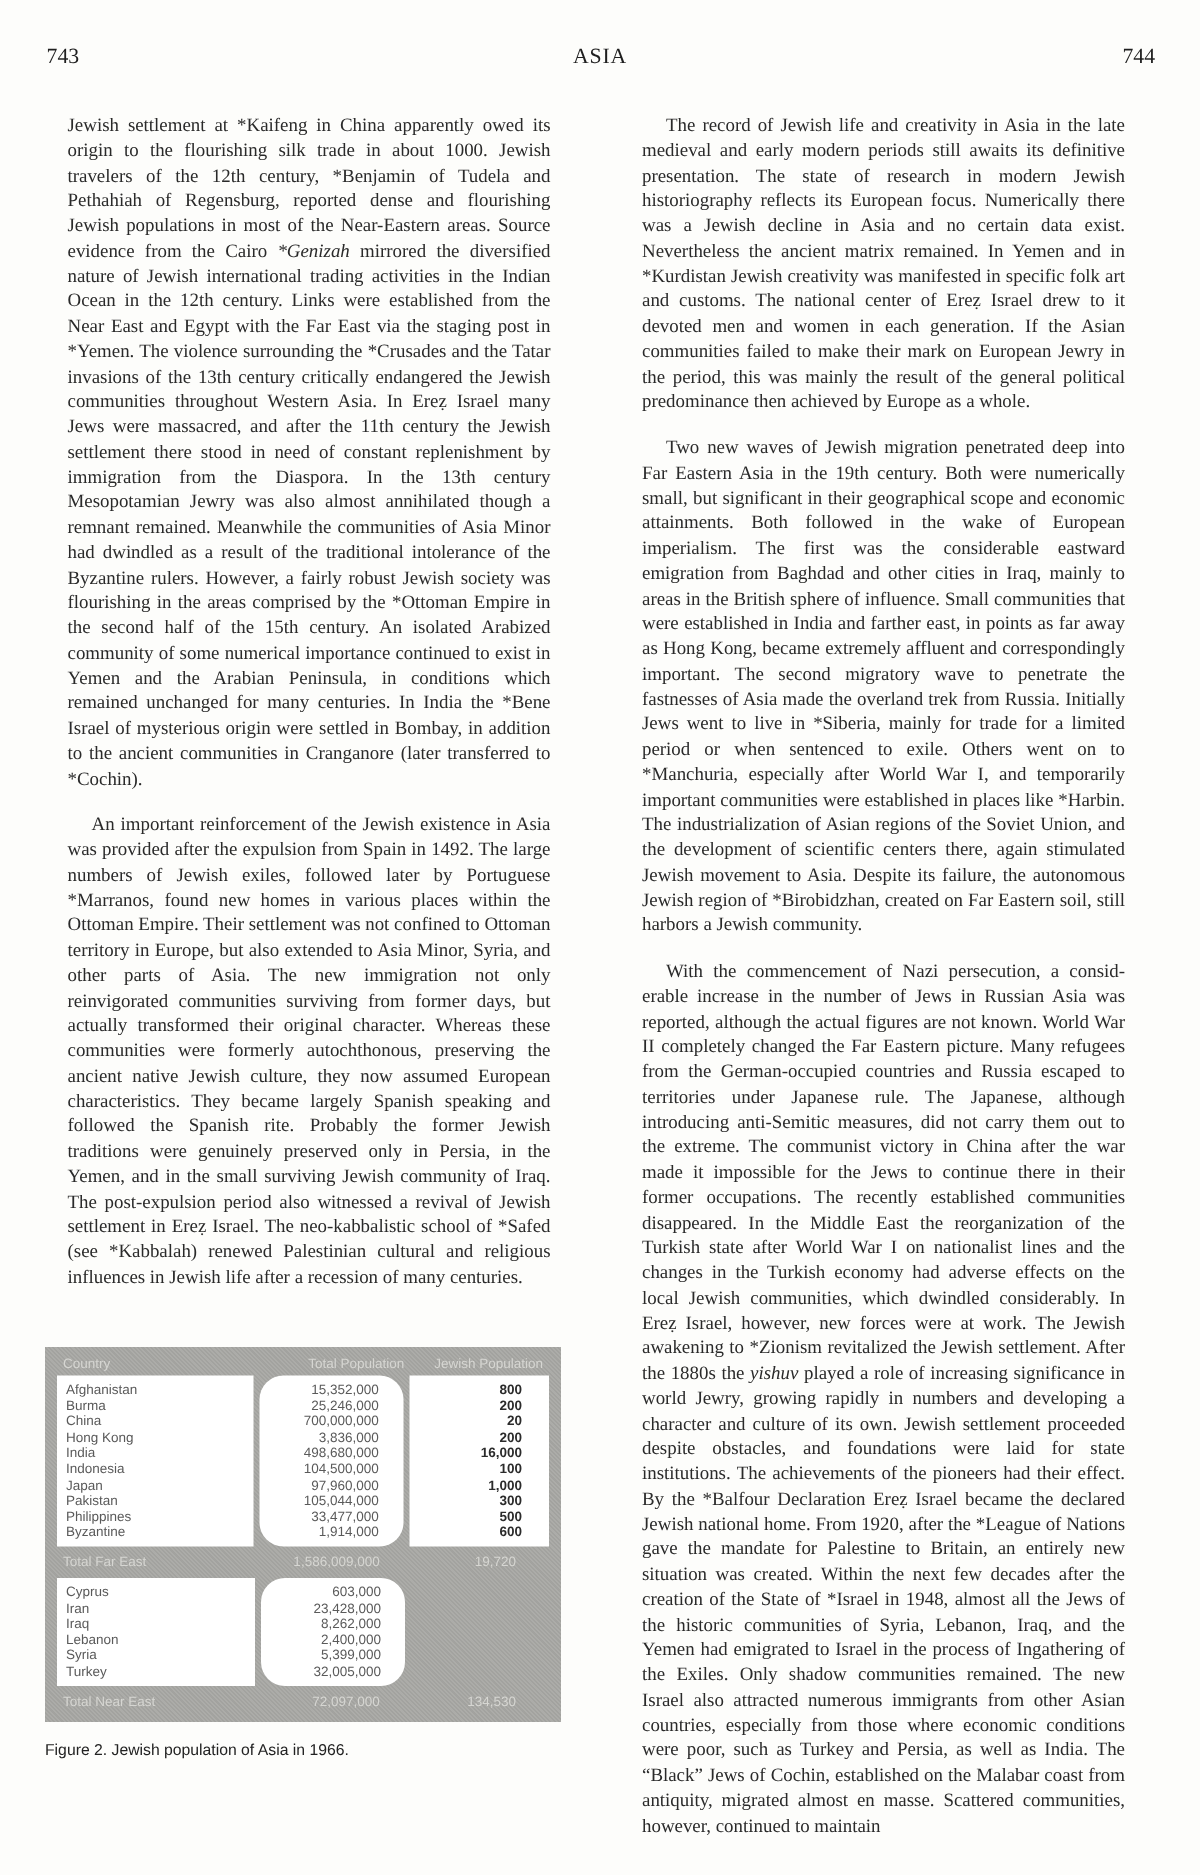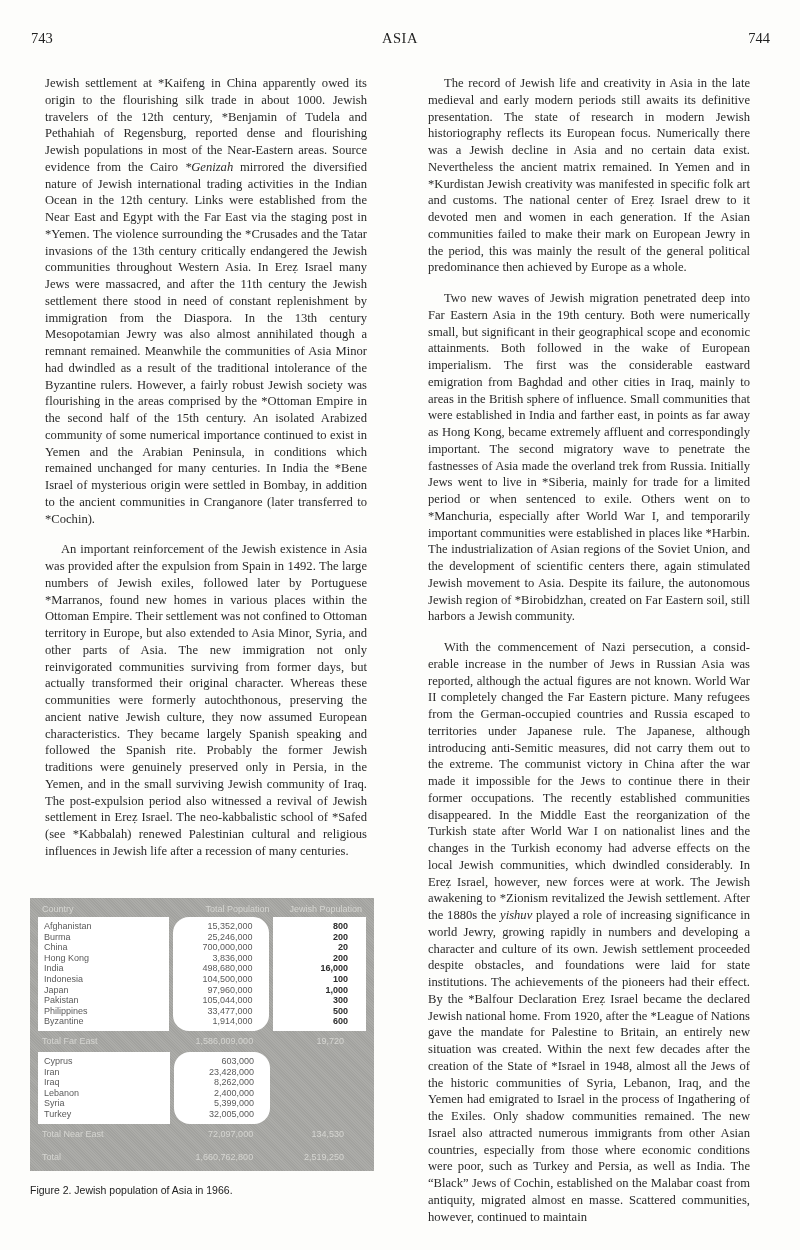--- a/index.html
+++ b/index.html
@@ -131,21 +131,16 @@
             <span class="cell">2,400,000</span>
             <span class="cell">5,399,000</span>
             <span class="cell">32,005,000</span>
           </div>
         </div>
         <div class="t-total">
           <span class="c1">Total Near East</span>
           <span class="c2">72,097,000</span>
           <span class="c3">134,530</span>
         </div>
-        <div class="t-total" style="margin-top: 6px;">
-          <span class="c1">Total</span>
-          <span class="c2">1,660,762,800</span>
-          <span class="c3">2,519,250</span>
-        </div>
       </div>
   </div>
   <div class="caption">Figure 2. Jewish population of Asia in 1966.</div>
 </div>
 
 </body></html>

